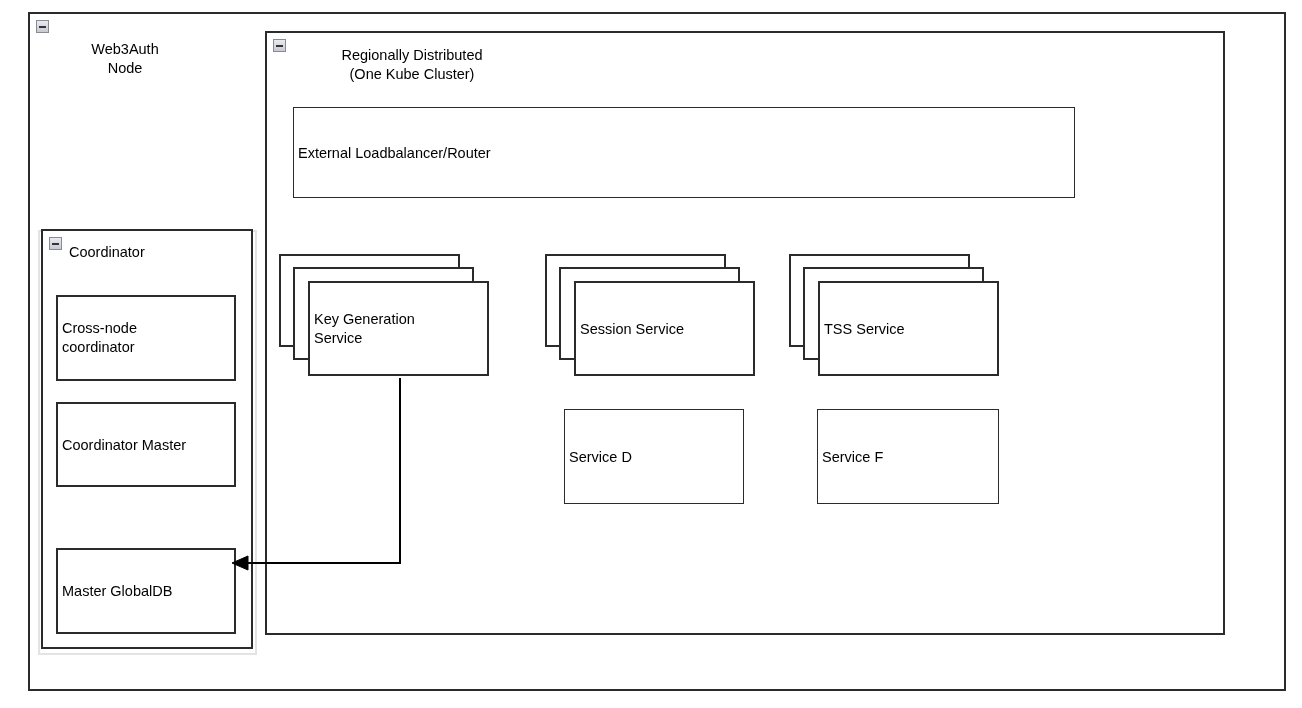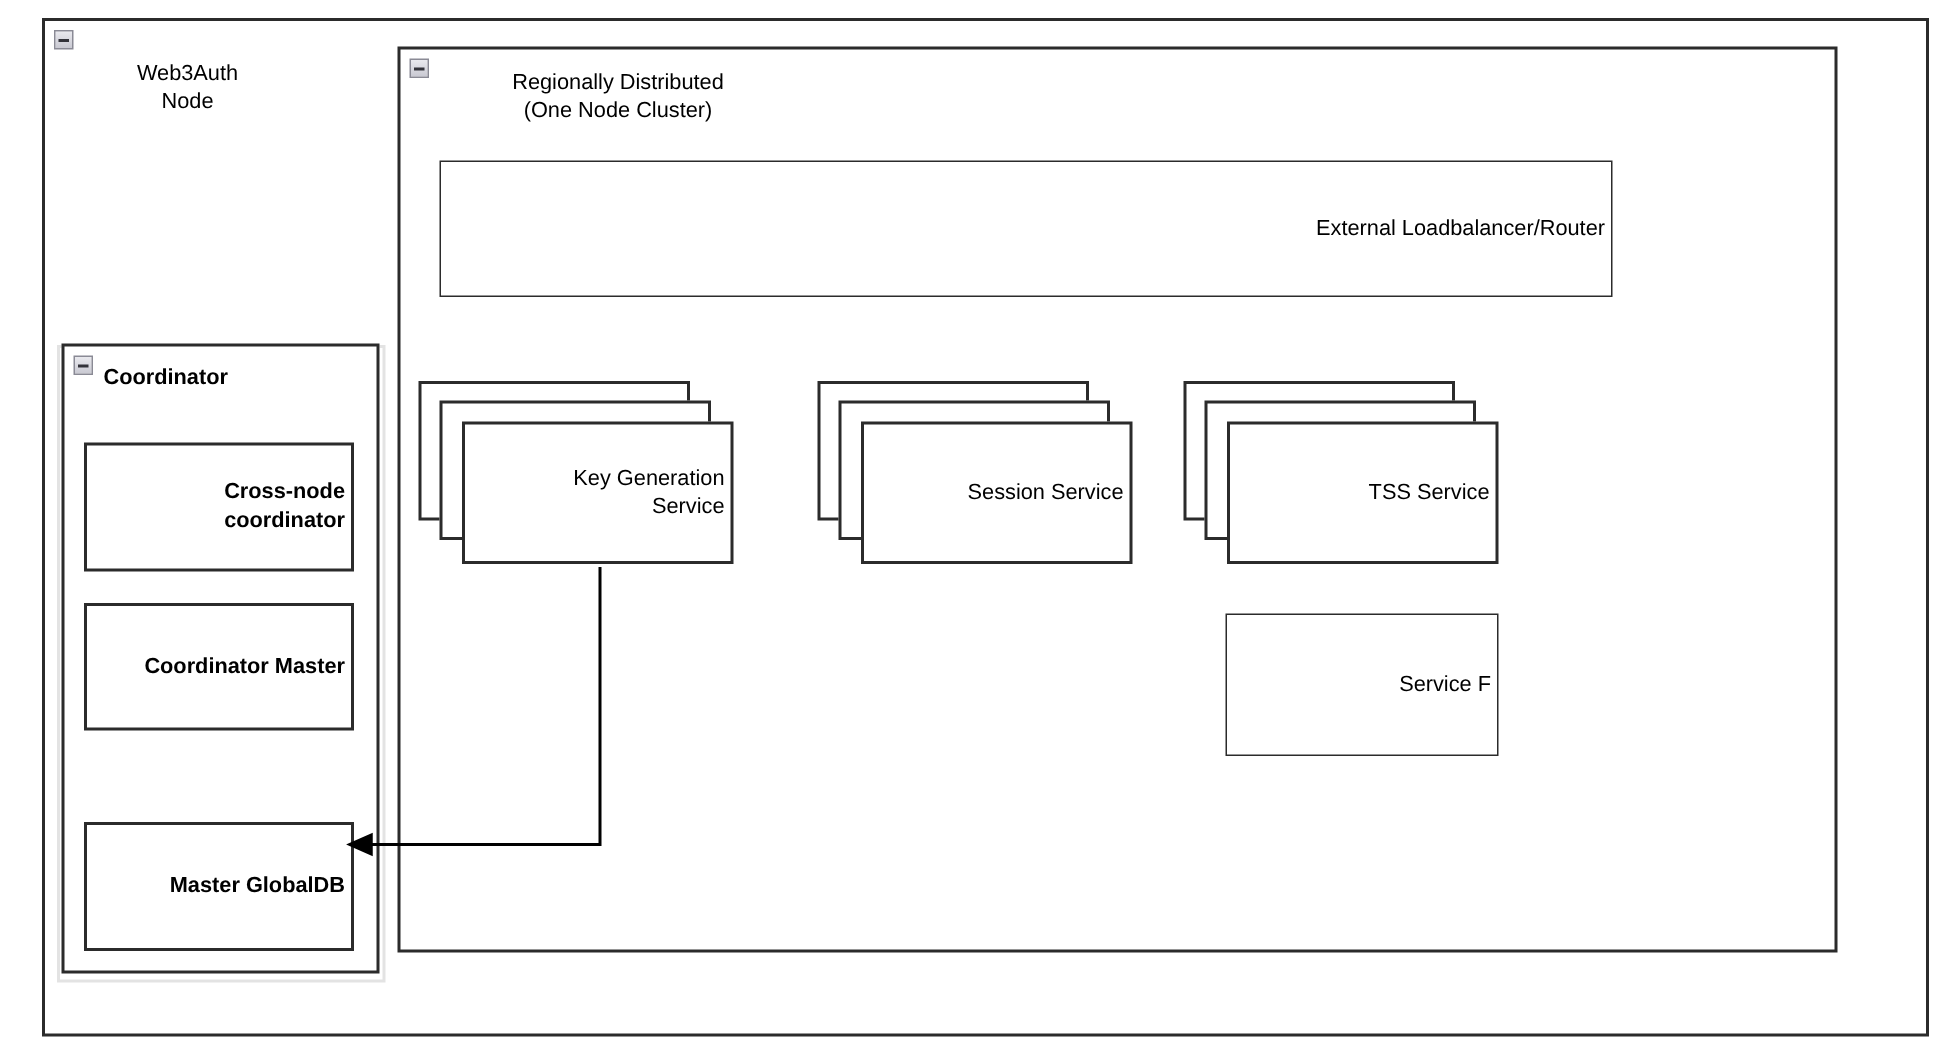--- a/index.html
+++ b/index.html
@@ -80,21 +80,21 @@
     color: #000;
   }
 
   
   .box-label {
     position: absolute;
     left: 0;
     right: 0;
     top: 50%;
     transform: translateY(-50%);
-    text-align: right;
+    text-align: left;
     font-size: 14.5px;
     line-height: 19px;
     white-space: pre-line;
     padding: 0 4px;
     box-sizing: border-box;
   }
 
   
   #coordinator-shadow {
     position: absolute;
@@ -104,21 +104,20 @@
     height: 425px;
     background: #ffffff;
     border: 2px solid #e3e3e3;
     box-sizing: border-box;
   }
   #coordinator-container {
     left: 41px;
     top: 229px;
     width: 212px;
     height: 420px;
-    font-weight: bold;
   }
 
   
   .stack {
     position: absolute;
     width: 196px;
     height: 133px;
   }
   .stack .layer {
     position: absolute;
@@ -150,21 +149,21 @@
 
   <div class="box" id="outer-container">
     <div class="collapse-icon" style="left:6px; top:6px;"></div>
     <div class="container-title" style="left:30px; top:26px; width:130px;">Web3Auth
 Node</div>
   </div>
 
   <div class="box" id="cluster-container">
     <div class="collapse-icon" style="left:6px; top:6px;"></div>
     <div class="container-title" style="left:30px; top:13px; width:230px;">Regionally Distributed
-(One Node Cluster)</div>
+(One Kube Cluster)</div>
   </div>
 
   <div class="thinbox" style="left:293px; top:107px; width:782px; height:91px;">
     <div class="box-label">External Loadbalancer/Router</div>
   </div>
 
   <div class="stack" style="left:279px; top:254px;">
     <div class="layer l1"></div>
     <div class="layer l2"></div>
     <div class="layer l3">
@@ -182,20 +181,23 @@
   </div>
 
   <div class="stack" style="left:545px; top:254px;">
     <div class="layer l1"></div>
     <div class="layer l2"></div>
     <div class="layer l3">
       <div class="box-label">Session Service</div>
     </div>
   </div>
 
+  <div class="thinbox" style="left:564px; top:409px; width:180px; height:95px;">
+    <div class="box-label">Service D</div>
+  </div>
 
   <div class="thinbox" style="left:817px; top:409px; width:182px; height:95px;padding-left:48px;">
     <div class="box-label">Service F</div>
   </div>
 
   <div id="coordinator-shadow"></div>
 
   <div class="box" id="coordinator-container">
     <div class="collapse-icon" style="left:6px; top:6px;"></div>
     <div class="container-title" style="left:26px; top:12px; width:150px; text-align:left;">Coordinator</div>

